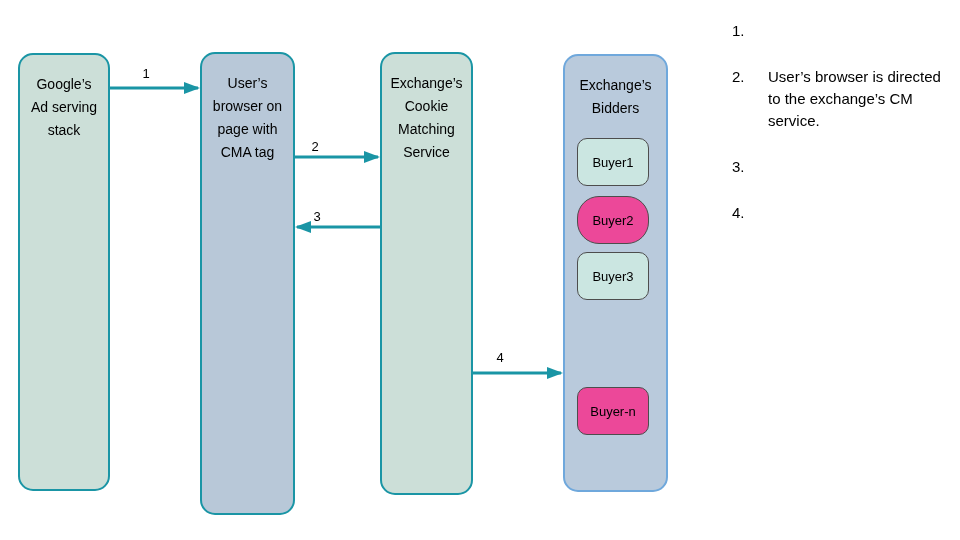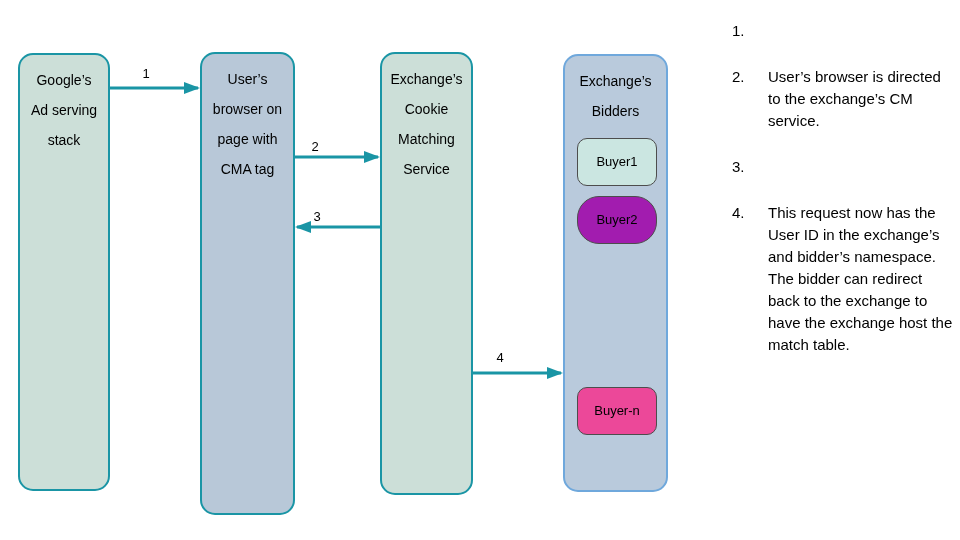--- a/index.html
+++ b/index.html
@@ -12,33 +12,33 @@
     color: #000;
     overflow: hidden;
   }
   .node {
     position: absolute;
     box-sizing: border-box;
     border: 2px solid #1a95a5;
     border-radius: 15px;
     text-align: center;
     font-size: 14px;
-    line-height: 30px;
-    padding-top: 10px;
+    line-height: 23px;
+    padding-top: 18px;
   }
   .node-label { white-space: pre-line; display: block; }
   #node-google  { left: 18px;  top: 53px; width: 92px;  height: 438px; background: #ccdfd8; }
   #node-browser { left: 200px; top: 52px; width: 95px;  height: 463px; background: #b8c8d8; }
   #node-cms     { left: 380px; top: 52px; width: 93px;  height: 443px; background: #ccdfd8; }
   #node-bidders { left: 563px; top: 54px; width: 105px; height: 438px; background: #b9cadc; border-color: #6fa8dc; }
   .buyer {
     position: absolute;
     box-sizing: border-box;
     left: 12px;
-    width: 80px;
+    width: 72px;
     height: 48px;
     background: #cbe6e1;
     border: 1.5px solid #4d4d4d;
     border-radius: 10px;
     display: flex;
     align-items: center;
     justify-content: center;
     font-size: 13px;
   }
   #buyer-1 { top: 82px; }
@@ -99,22 +99,25 @@
 Matching
 Service</span>
   </div>
 
   <div class="node" id="node-bidders" style="background-color: rgb(185, 202, 220); border-color: rgb(111, 168, 220);">
     <span class="node-label">Exchange’s
 Bidders</span>
     <div class="buyer" id="buyer-1" style="background-color: rgb(203, 230, 225); border-color: rgb(77, 77, 77);">
       <span>Buyer1</span>
     </div>
-    <div class="buyer" id="buyer-2" style="background-color: #a21caf; border-color: rgb(77, 77, 77); border-radius: 22px;">
+    <div class="buyer" id="buyer-2" style="background-color: #ec4899; border-color: rgb(77, 77, 77); border-radius: 22px;">
       <span>Buyer2</span>
+    </div>
+    <div class="buyer" id="buyer-3" style="background-color: rgb(203, 230, 225); border-color: rgb(77, 77, 77);">
+      <span>Buyer3</span>
     </div>
     <div class="buyer" id="buyer-n" style="background-color: #ec4899; border-color: rgb(77, 77, 77);">
       <span>Buyer-n</span>
     </div>
   </div>
 
   <svg id="arrow-svg" viewBox="0 0 960 540">
     <defs>
       <marker id="ah" markerUnits="userSpaceOnUse" markerWidth="16" markerHeight="12" refX="14" refY="6" orient="auto">
         <path d="M0,0 L16,6 L0,12 Z" style="fill: rgb(26, 149, 165);"></path>
@@ -137,17 +140,16 @@
     </div>
     <div class="step">
       <span class="step-num">2.</span>
       <span class="step-text">User’s browser is directed to the exchange’s CM service.</span>
     </div>
     <div class="step">
       <span class="step-num">3.</span>
     </div>
     <div class="step">
       <span class="step-num">4.</span>
-      <span class="step-text">This request now has the User ID in the exchange’s and bidder’s namespace. The bidder can redirect back to the exchange to have the exchange host the match table.</span>
     </div>
   </div>
 
 </div>
 
 </body></html>

